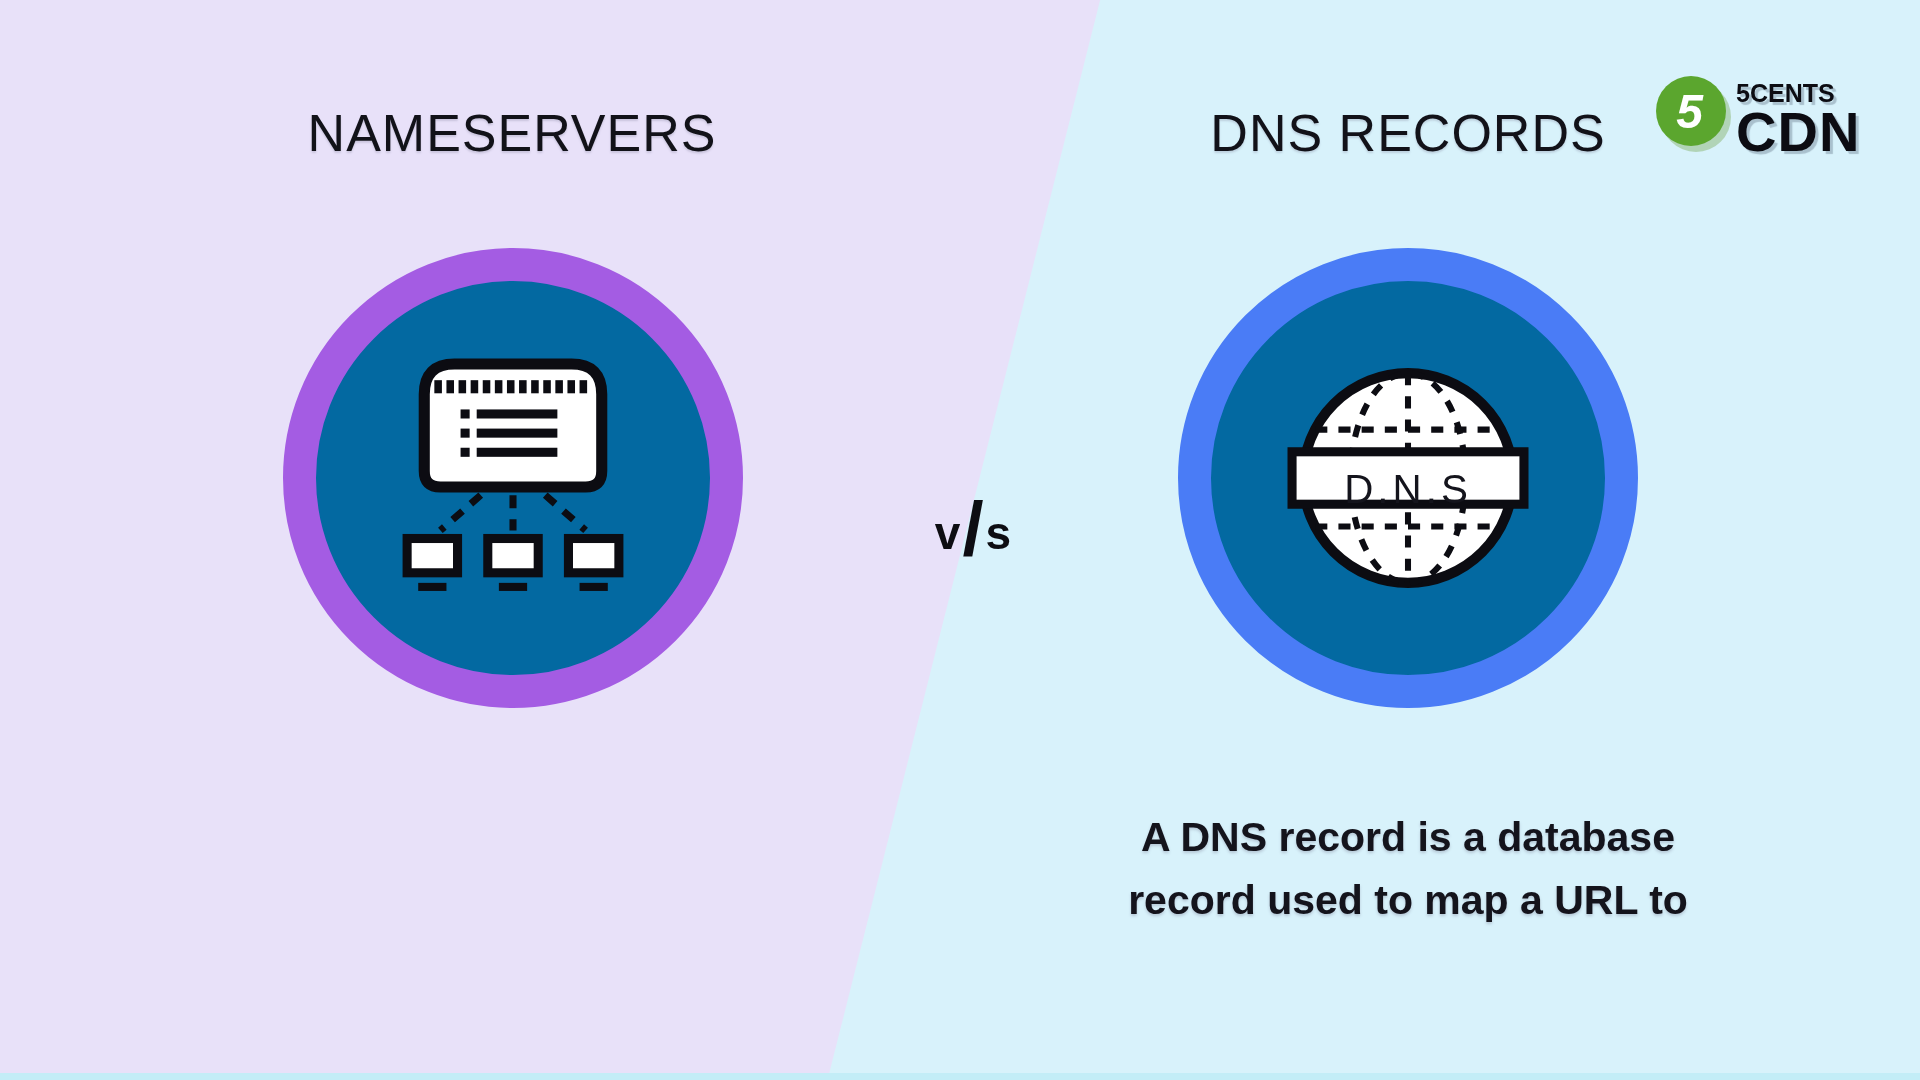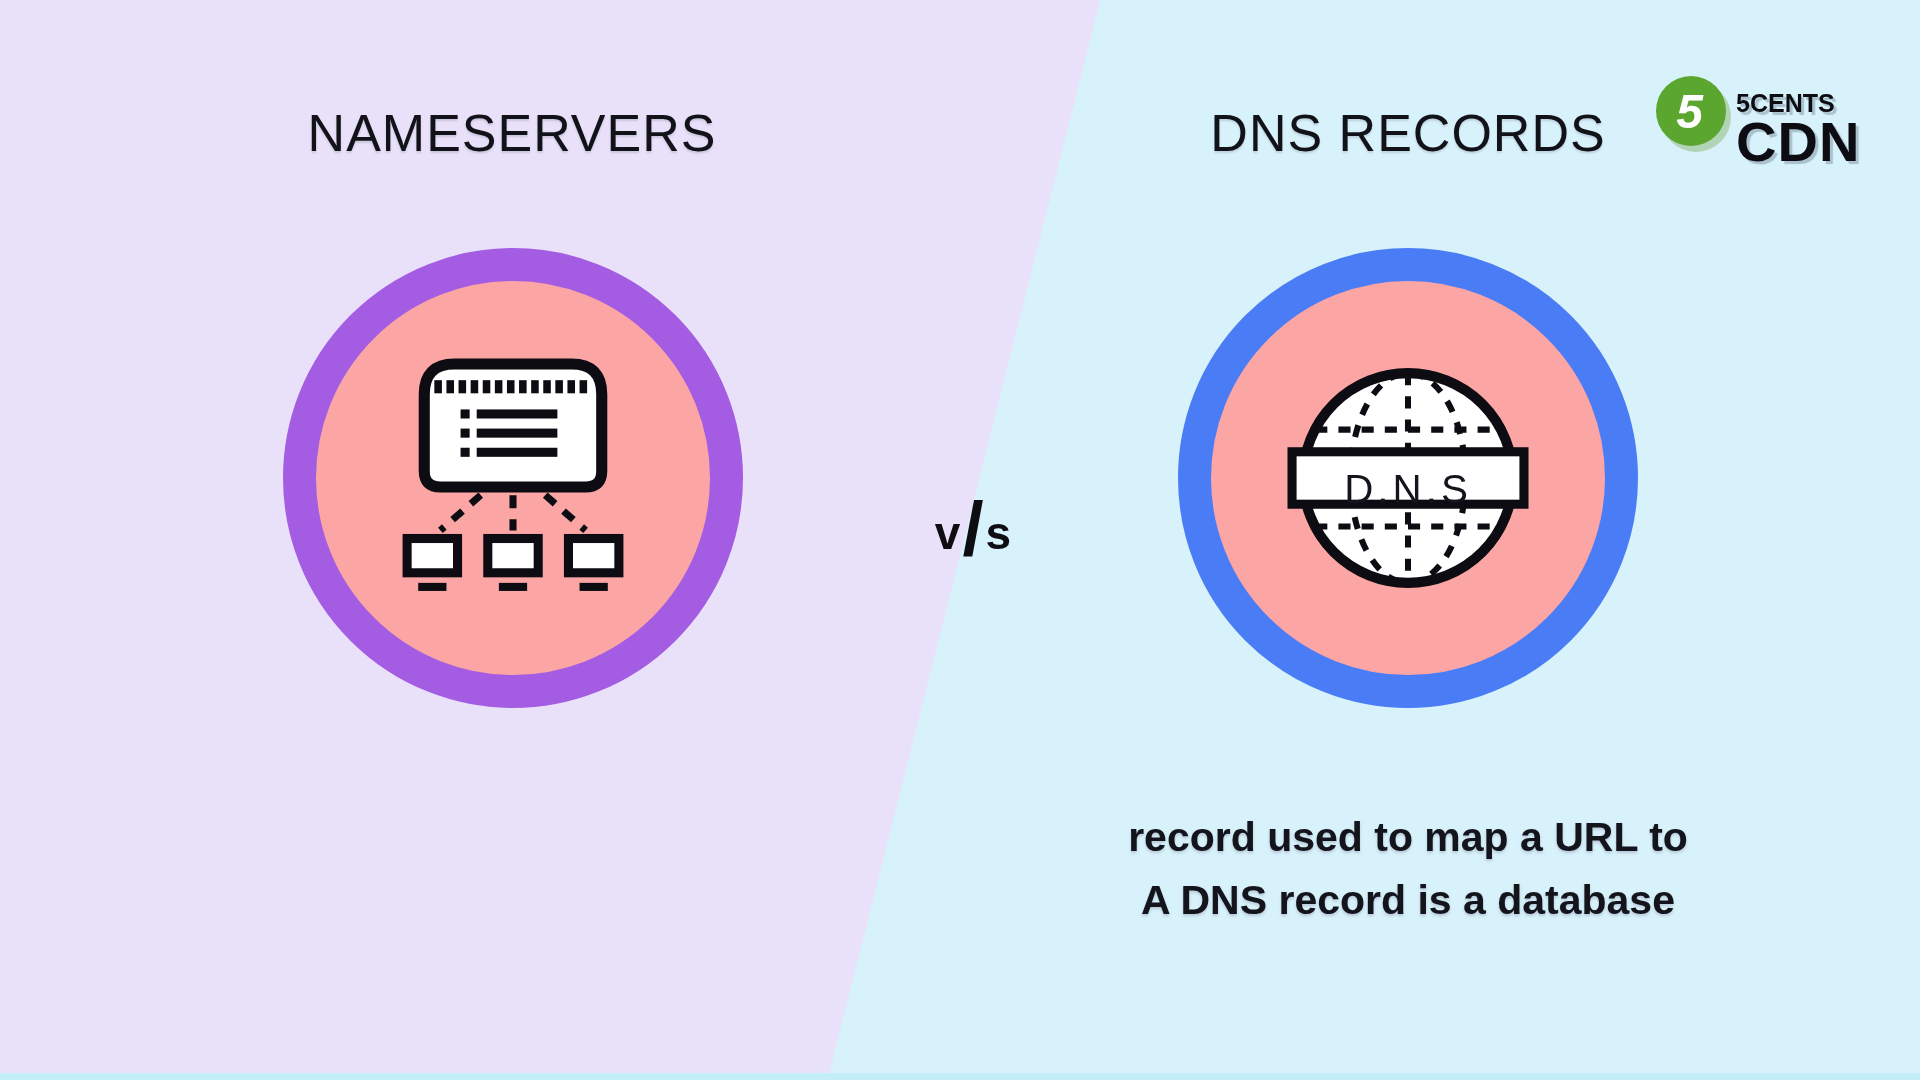--- a/index.html
+++ b/index.html
@@ -20,21 +20,21 @@
   .title{
     position:absolute;transform:translateX(-50%);
     font-size:52px;font-weight:400;letter-spacing:1px;
     color:var(--ink,#121219);white-space:nowrap;
     text-shadow:0 2px 2px rgba(110,110,140,.25);z-index:2;
   }
   .title-left{left:512px;top:103px;}
   .title-right{left:1408px;top:103px;}
   .badge{
     position:absolute;width:460px;height:460px;border-radius:50%;
-    background:#fca5a5;box-sizing:border-box;
+    background:#0369a1;box-sizing:border-box;
     display:flex;align-items:center;justify-content:center;z-index:2;
   }
   .badge-left{left:283px;top:248px;border:33px solid var(--purple,#a45ce3);}
   .badge-right{left:1178px;top:248px;border:33px solid var(--blue,#4a7cf6);}
   .vs{
     position:absolute;left:973px;top:533px;transform:translate(-50%,-50%);
     display:flex;align-items:center;font-weight:800;color:#0d0d12;
     font-size:46px;z-index:2;
   }
   .vs .slash{font-size:76px;font-weight:600;line-height:.8;padding:0 2px;position:relative;top:-4px;}
@@ -51,21 +51,21 @@
   }
   .logo-circle{
     width:70px;height:70px;border-radius:50%;
     background:var(--green,#5ba62e);color:#fff;
     display:flex;align-items:center;justify-content:center;
     font-size:48px;font-weight:800;font-style:italic;
     box-shadow:5px 6px 0 rgba(130,175,100,.45);
     padding-right:3px;box-sizing:border-box;
   }
   .logo-text{display:flex;flex-direction:column;}
-  .logo-line1{font-size:25px;font-weight:800;color:#0c0c12;line-height:1;margin-top:15px;text-shadow:3px 3px 1px #a9c0cd;}
+  .logo-line1{font-size:25px;font-weight:800;color:#0c0c12;line-height:1;margin-top:5px;text-shadow:3px 3px 1px #a9c0cd;}
   .logo-line2{font-size:56px;font-weight:800;color:#0c0c12;line-height:.92;letter-spacing:1px;text-shadow:3px 3px 1px #a9c0cd;}
   svg{display:block;}
   svg text{font-family:"Liberation Sans","DejaVu Sans",sans-serif;}
 </style>
 </head>
 <body>
 
 <div class="bg-left"></div>
 <div class="strip"></div>
 
@@ -133,22 +133,22 @@
 <div class="vs">
   <span>v</span>
     <span class="slash">/</span>
     <span>s</span>
 </div>
 
 <div class="desc desc-left">
 </div>
 
 <div class="desc desc-right">
+  <div>A DNS record is a database</div>
   <div>record used to map a URL to</div>
-  <div>A DNS record is a database</div>
 </div>
 
 <div class="logo">
   <div class="logo-circle">
     <span>5</span>
   </div>
   <div class="logo-text">
     <div class="logo-line1">5CENTS</div>
     <div class="logo-line2">CDN</div>
   </div>

